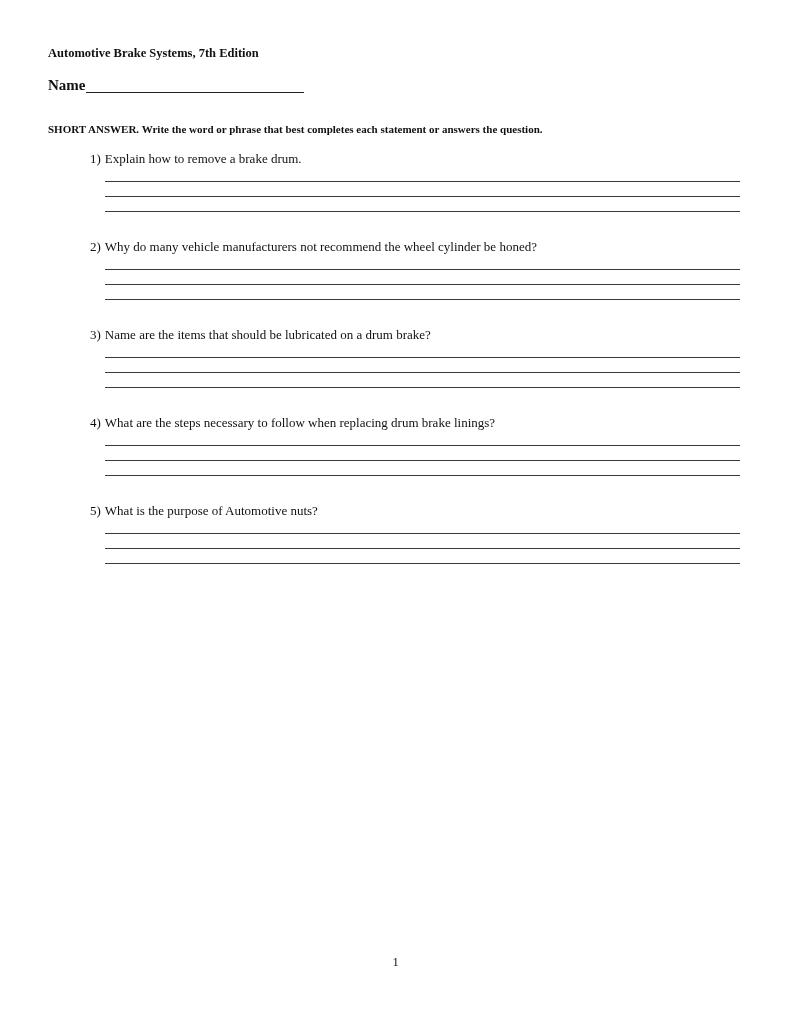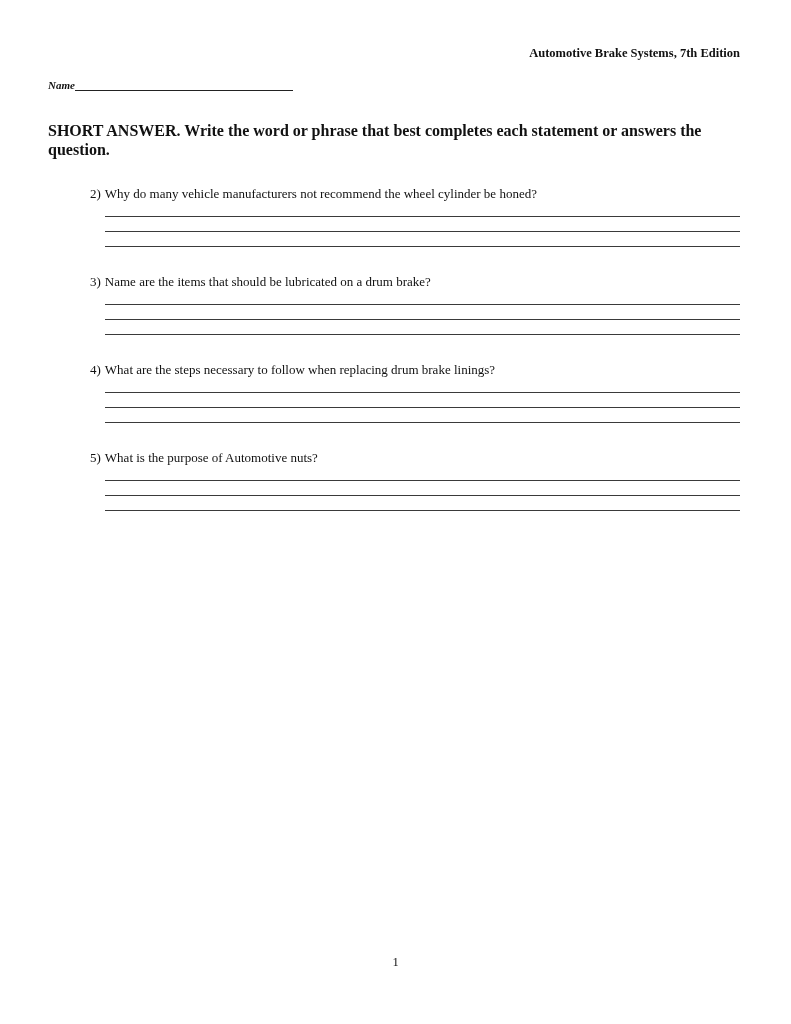--- a/index.html
+++ b/index.html
@@ -18,42 +18,40 @@
     box-sizing: border-box;
   }
   .content {
     padding: 46px 51px 0 48px;
   }
   .header-title,
   .header-chapter {
     font-weight: bold;
     font-size: 12.5px;
     line-height: 1.18;
-    text-align: right;
   }
   .name-row {
     display: flex;
     align-items: flex-end;
     margin-top: 16px;
   }
   .name-label {
     font-weight: bold;
-    font-size: 11px;
+    font-size: 15px;
     line-height: 1.1;
-    font-style: italic;
   }
   .name-line {
     width: 218px;
     height: 13px;
     border-bottom: 1px solid #222222;
   }
   .instructions {
     margin-top: 30px;
     font-weight: bold;
-    font-size: 16px;
+    font-size: 11px;
     line-height: 1.2;
   }
   .question-block {
     margin-top: 28px;
   }
   .question-block.first {
     margin-top: 16px;
   }
   .question-text {
     font-size: 13px;
@@ -87,20 +85,30 @@
 
     <div class="header-title">Automotive Brake Systems, 7th Edition</div>
 
     <div class="name-row">
       <span class="name-label">Name</span>
       <span class="name-line"></span>
     </div>
 
     <div class="instructions">SHORT ANSWER.  Write the word or phrase that best completes each statement or answers the question.</div>
 
+    <div class="question-block first">
+      <div class="question-text">
+        <span class="q-num">1)</span><span>Explain how to remove a brake drum.</span>
+      </div>
+      <div class="answer-lines">
+        <div class="answer-line"></div>
+        <div class="answer-line"></div>
+        <div class="answer-line"></div>
+      </div>
+    </div>
 
     <div class="question-block">
       <div class="question-text">
         <span class="q-num">2)</span><span>Why do many vehicle manufacturers not recommend the wheel cylinder be honed?</span>
       </div>
       <div class="answer-lines">
         <div class="answer-line"></div>
         <div class="answer-line"></div>
         <div class="answer-line"></div>
       </div>

